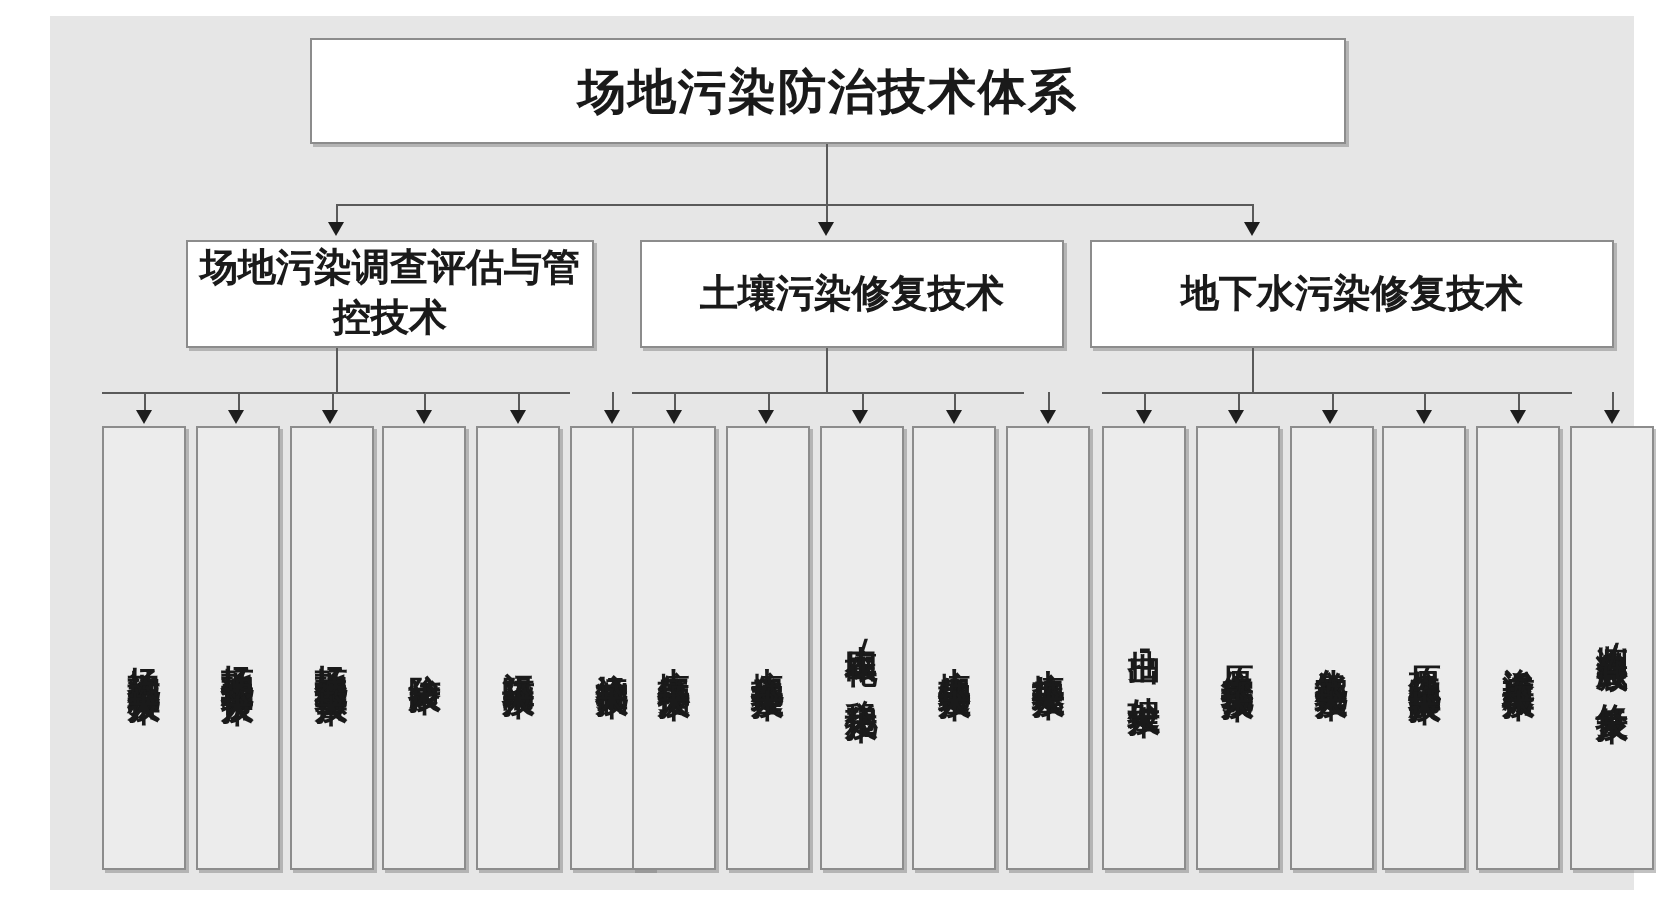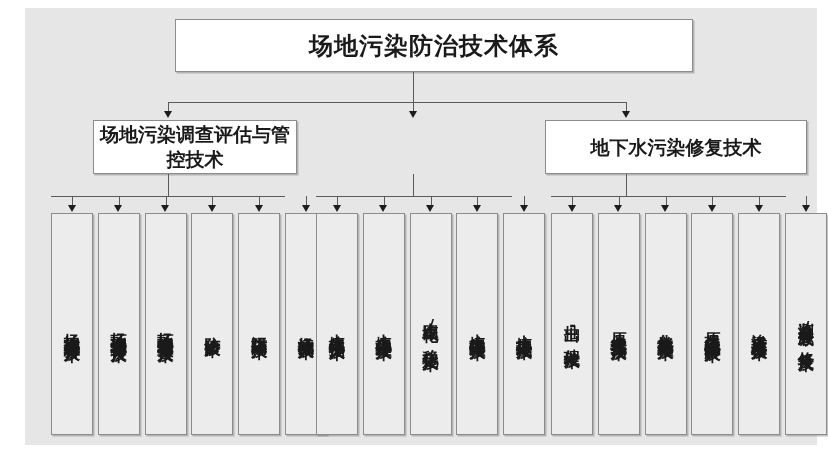--- a/index.html
+++ b/index.html
@@ -24,21 +24,21 @@
     background:#ffffff;
     box-shadow:1.5px 1.5px 0 rgba(120,120,120,0.45);
   }
   .box-inner{
     position:absolute;left:0;top:0;right:0;bottom:0;
     display:flex;align-items:center;justify-content:center;
     text-align:center;
     color:#1a1a1a;
   }
   #root-box{
-    left:155px;top:19px;width:518px;height:53px;margin-left:20px;
+    left:155px;top:19px;width:518px;height:53px;
   }
   #root-box .box-inner{
     font-size:24px;font-weight:700;letter-spacing:1px;
   }
   .lvl2{
     height:54px;
   }
   .lvl2 .box-inner{
     font-size:19px;font-weight:700;line-height:25px;
     padding:0 4px;
@@ -88,20 +88,23 @@
   <div class="vline" style="left:168px;top:102px;height:10px;"></div>
   <div class="vline" style="left:413px;top:102px;height:10px;"></div>
   <div class="vline" style="left:626px;top:102px;height:10px;"></div>
   <div class="arrow" style="left:163.5px;top:111px;"></div>
   <div class="arrow" style="left:408.5px;top:111px;"></div>
   <div class="arrow" style="left:621.5px;top:111px;"></div>
 
   <div class="box lvl2" id="lvl2-0">
     <div class="box-inner">场地污染调查评估与管控技术</div>
   </div>
+  <div class="box lvl2" id="lvl2-1">
+    <div class="box-inner">土壤污染修复技术</div>
+  </div>
   <div class="box lvl2" id="lvl2-2">
     <div class="box-inner">地下水污染修复技术</div>
   </div>
 
   <div class="vline" style="left:168px;top:174px;height:22px;"></div>
   <div class="vline" style="left:413px;top:174px;height:22px;"></div>
   <div class="vline" style="left:626px;top:174px;height:22px;"></div>
 
   <div class="hline" style="left:51px;top:196px;width:234px;"></div>
   <div class="hline" style="left:316px;top:196px;width:196px;"></div>

